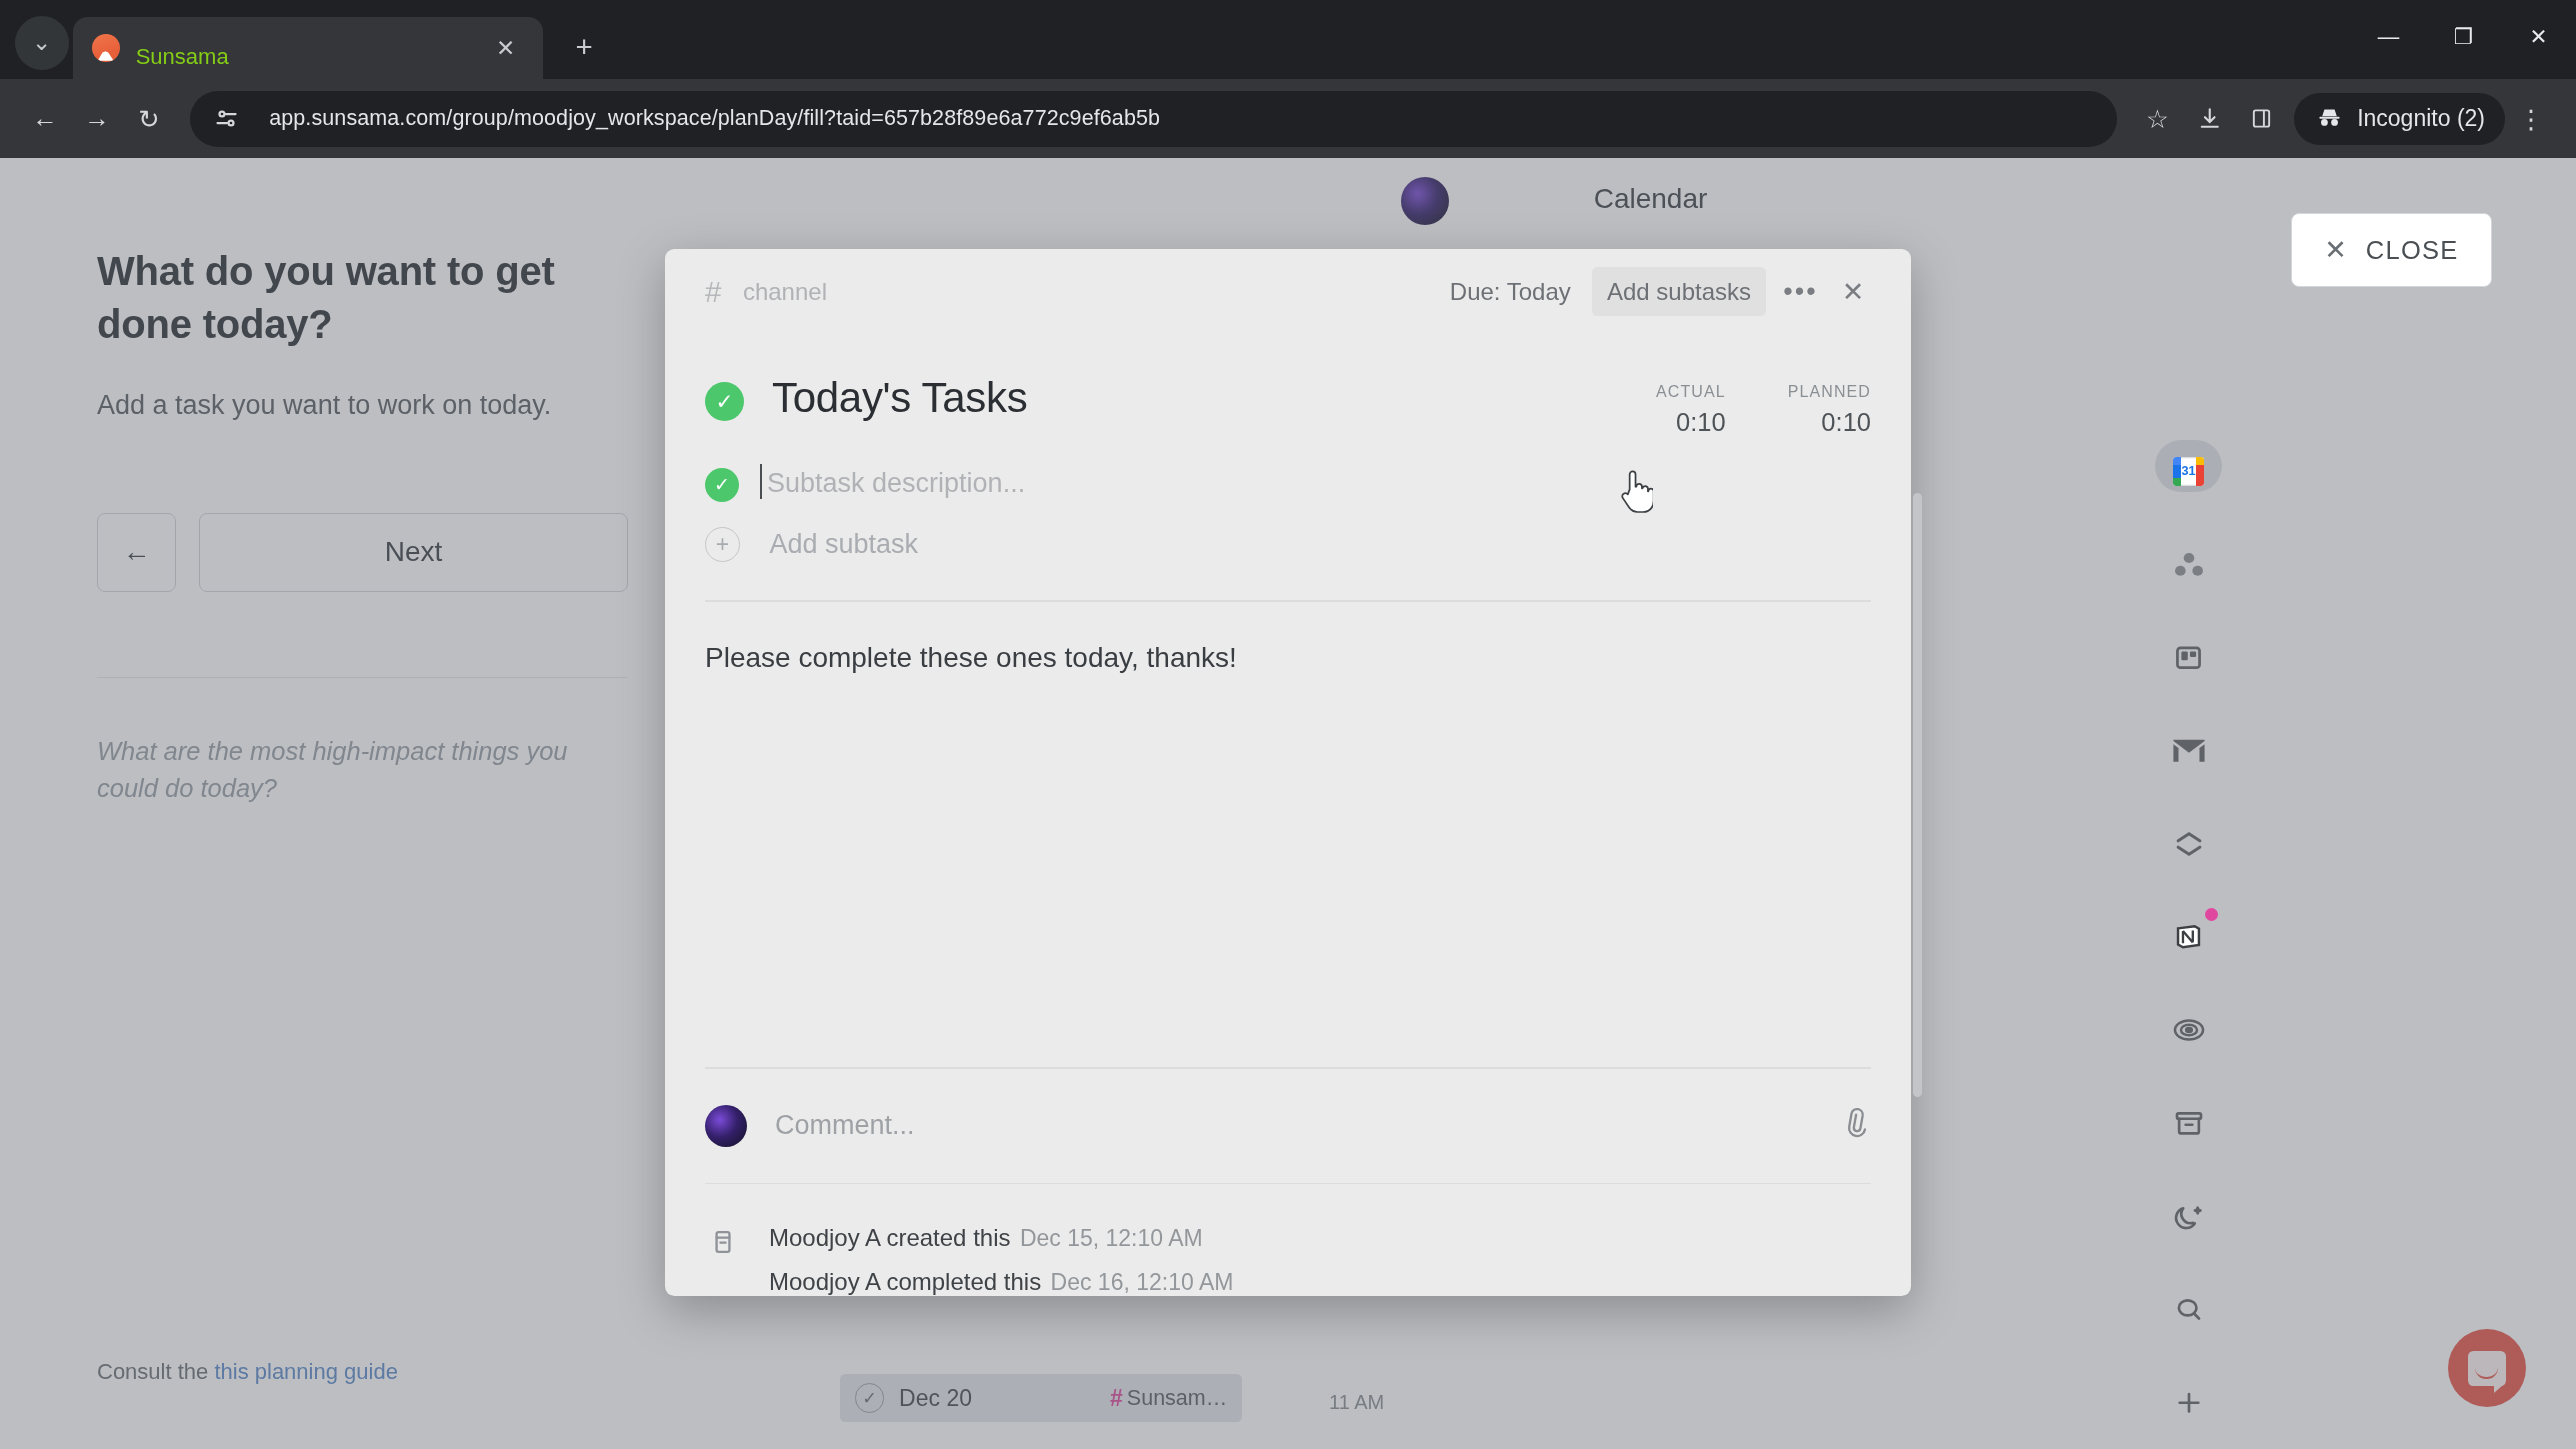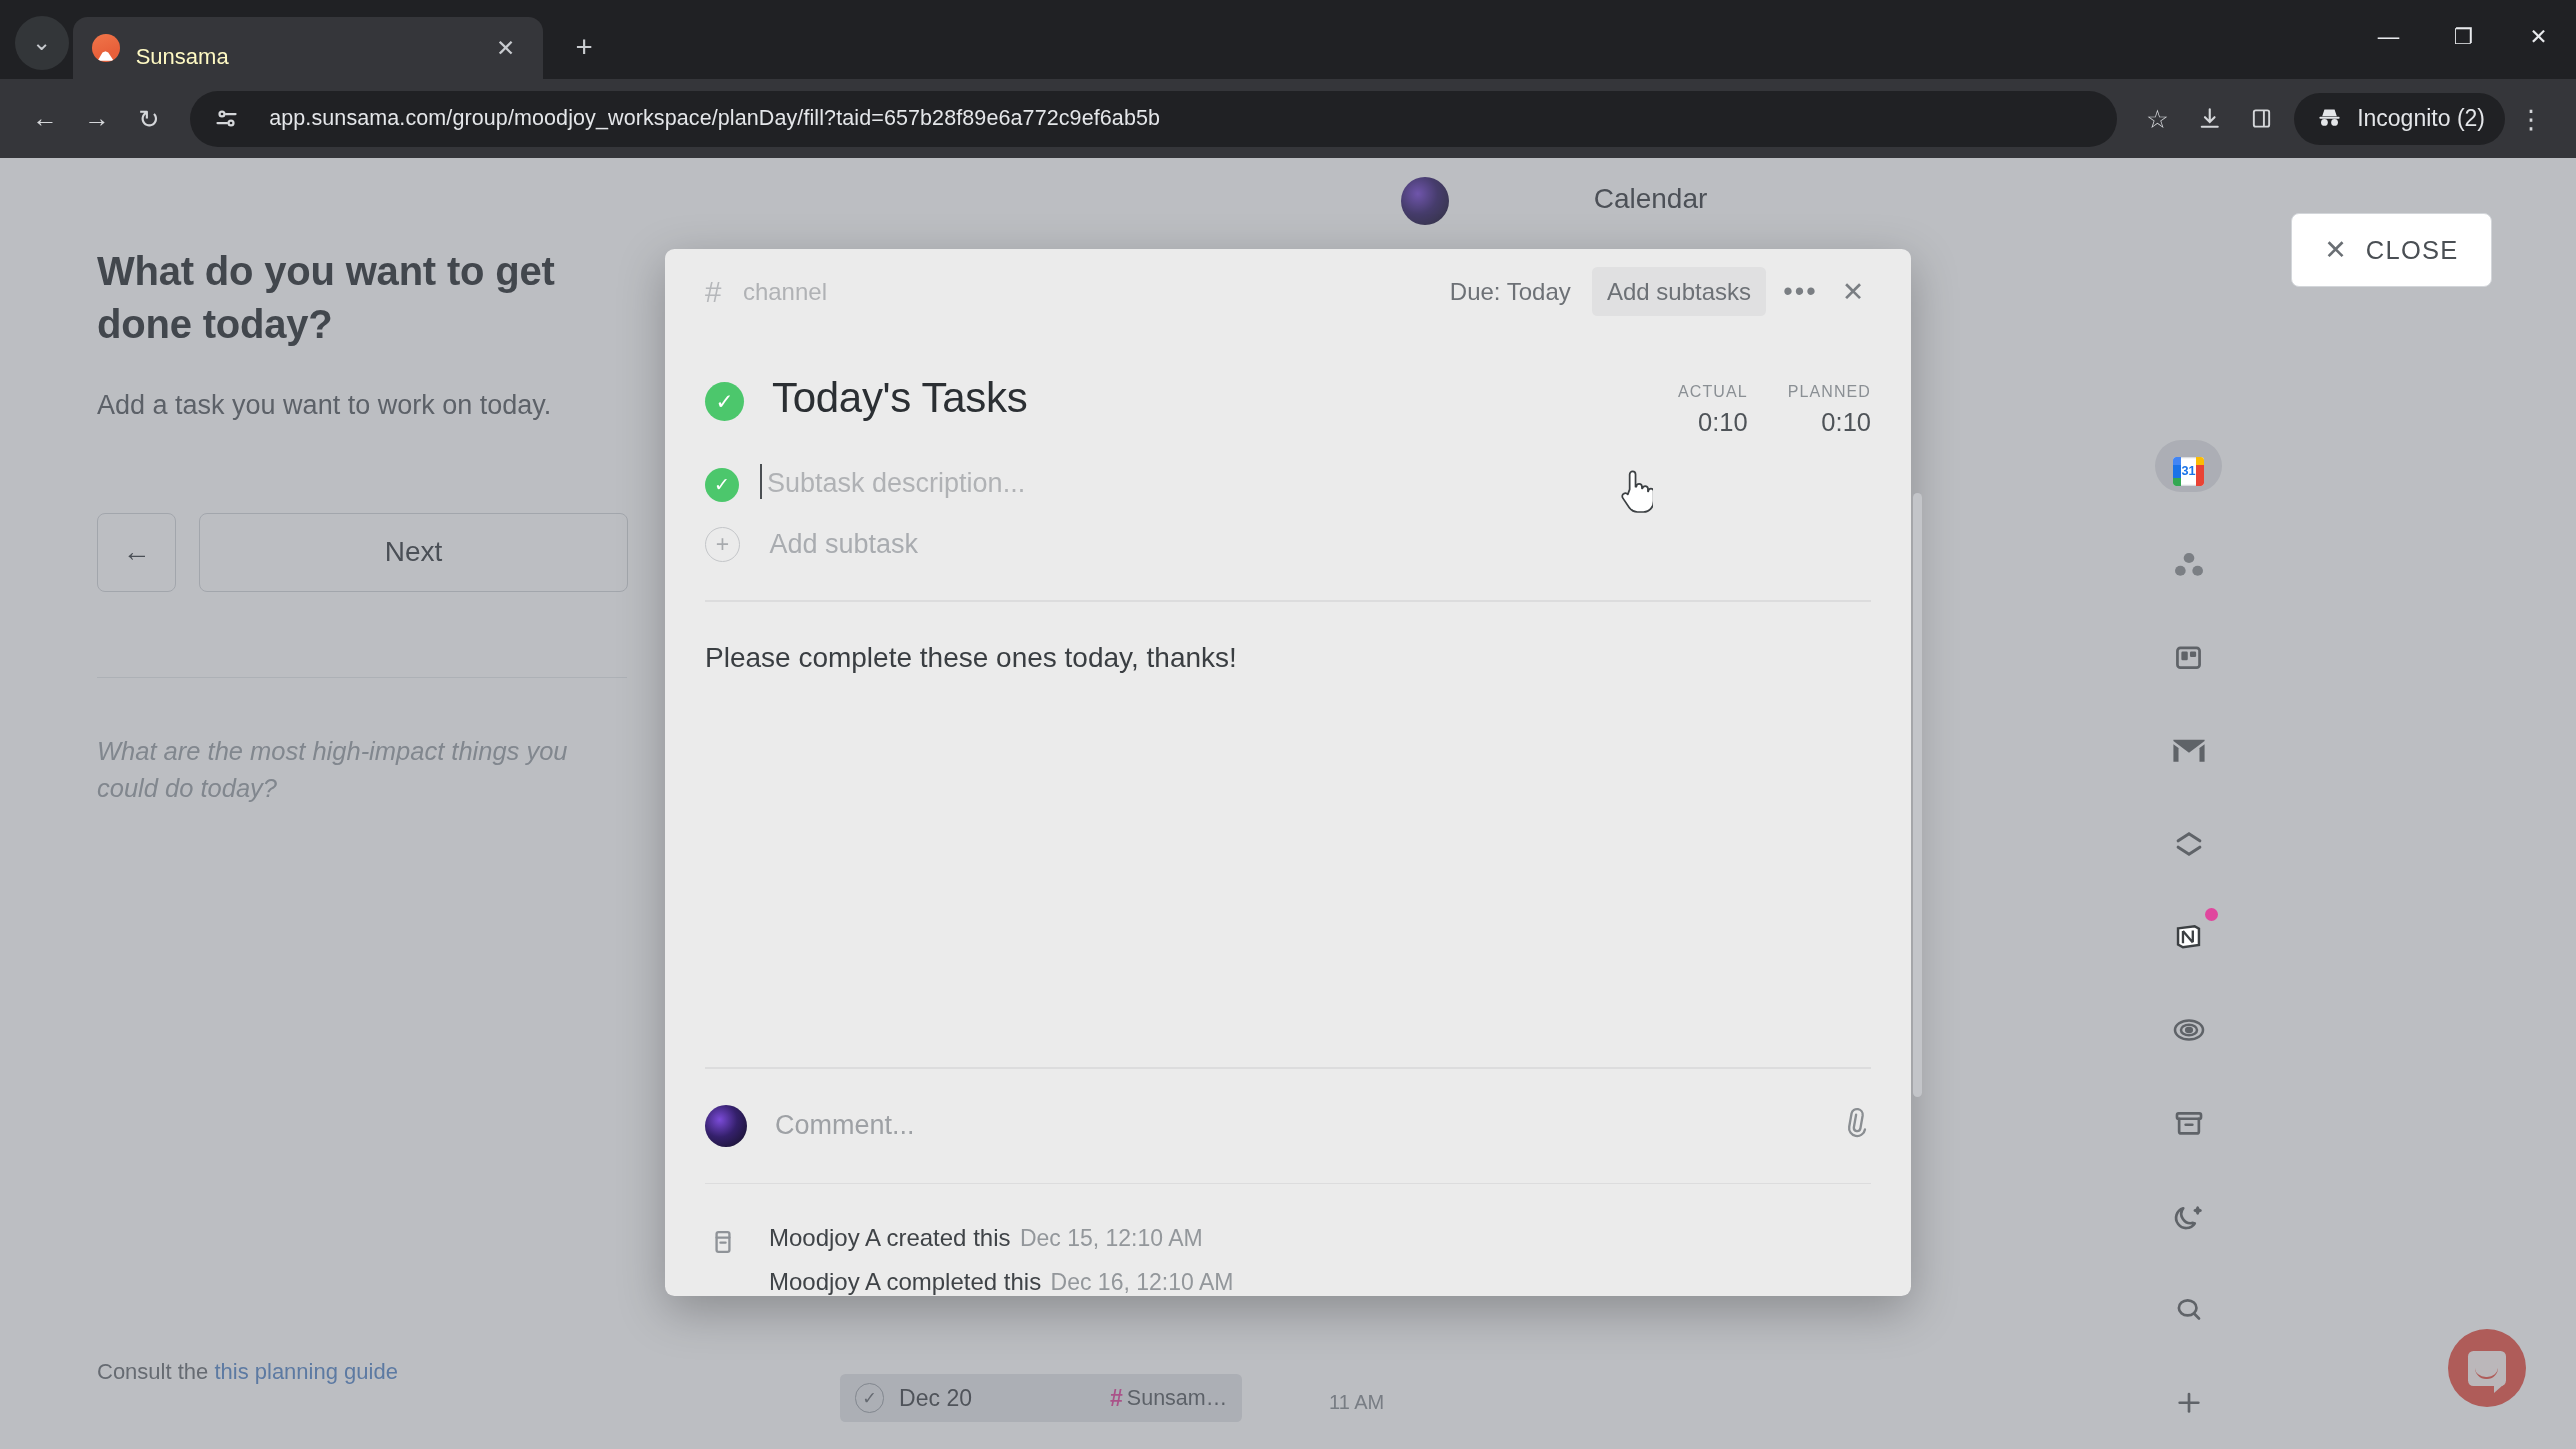--- a/index.html
+++ b/index.html
@@ -34,21 +34,21 @@
     background: linear-gradient(160deg,#f0764a 0%, #e8603a 65%, #e8603a 100%);
     position: relative; flex: none; overflow:hidden;
   }
   .tab-favicon::after {
     content:""; position:absolute; left:6px; bottom:1.3px;
     width: 16px; height: 9.4px; background:#fff;
     border-radius: 9.4px 9.4px 2px 2px;
     clip-path: polygon(0% 100%, 30% 12%, 48% 0%, 66% 12%, 100% 100%);
   }
   .tab-title {
-    color:#fef9c3; font-size: 22px; margin-left: 16px; flex:1;
+    color:#84cc16; font-size: 22px; margin-left: 16px; flex:1;
     white-space: nowrap; overflow: hidden; text-overflow: ellipsis; margin-top: 17px;
   }
   .tab-close { color:#c8cbcf; font-size:23px; width:36px; text-align:center; }
   .newtab { color:#c8cbcf; font-size:29.5px; margin: 0 0 14.8px 21.5px; width:40px; text-align:center;}
   .winctl {
     position:absolute; right: 0; top: 9.4px; display:flex; gap: 0;
   }
   .winctl div { width: 75px; height: 56px; display:flex; align-items:center; justify-content:center; color:#e8eaed; font-size: 21.5px; }
 
   .toolbar {
@@ -175,21 +175,21 @@
 
   .m-body { padding: 0 40px; flex:1; display:flex; flex-direction:column; }
 
   .m-titlerow { display:flex; align-items:flex-start; margin-top: 40px; }
   .chk {
     width: 39px; height:39px; border-radius:50%; background:#4cc76c; flex:none; margin-top: 8px;
     display:flex; align-items:center; justify-content:center; color:#fff; font-size: 21.5px;
   }
   .chk.sm { width: 34px; height: 34px; font-size: 19px; margin-top: 2.7px; }
   .m-title { font-size: 42px; color:#2b2f33; margin-left: 28px; letter-spacing: -0.3px; }
-  .m-times { margin-left:auto; display:flex; gap: 40px; padding-top: 9.4px; }
+  .m-times { margin-left:auto; display:flex; gap: 62px; padding-top: 9.4px; }
   .m-time-col { text-align:right; }
   .m-time-lab { font-size: 16px; letter-spacing: 1.1px; color:#8a8f94; }
   .m-time-val { font-size: 25.5px; color:#4e5358; margin-top: 6.7px; }
 
   .m-subrow { display:flex; align-items:center; margin-top: 28px; }
   .m-subinput { font-size: 27px; color:#b0b2b5; margin-left: 28px; position:relative; }
   .m-subinput::before {
     content:""; position:absolute; left:-6.7px; top:-4px; width:2px; height: 35px; background:#4a4e52;
   }
   .m-addrow { display:flex; align-items:center; margin-top: 25.5px; }

